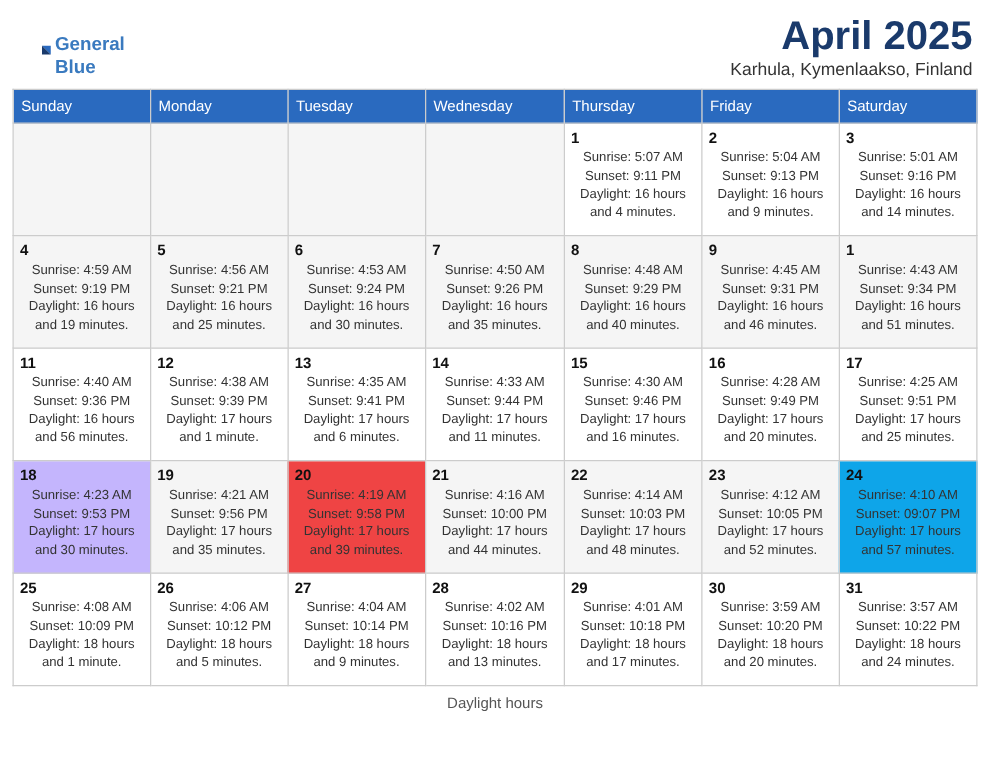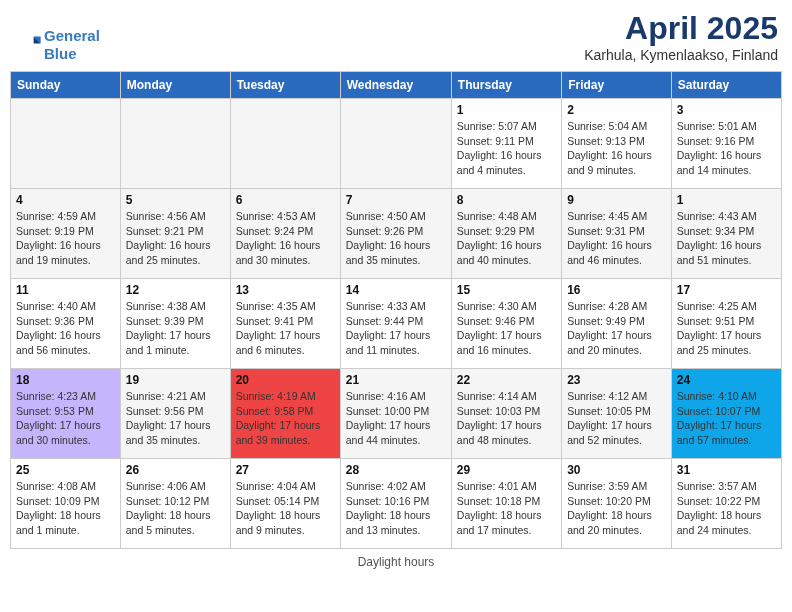--- a/index.html
+++ b/index.html
@@ -48,21 +48,21 @@
       color: #333;
     }
     table {
       width: 100%;
       border-collapse: collapse;
       font-size: 11px;
     }
     .day-header {
       background: #2a6abf;
       color: #fff;
-      font-weight: bold;
+      font-weight: normal;
       text-align: left;
       padding: 6px 6px;
       font-size: 12px;
       border: 1px solid #ccc;
     }
     .cell {
       vertical-align: top;
       padding: 4px 5px;
       border: 1px solid #ccc;
       height: 90px;
@@ -76,20 +76,21 @@
       font-weight: bold;
       font-size: 12px;
       color: #111;
       display: block;
       margin-bottom: 2px;
     }
     .cell-text {
       color: #333;
       font-size: 10.5px;
       line-height: 1.4;
+      text-align: center;
     }
     .footer {
       margin-top: 6px;
       font-size: 12px;
       color: #555;
       text-align: center;
     }
     tr:nth-child(odd) .cell:not(.empty) {
       background: #fff;
     }
@@ -298,21 +299,21 @@
         <td class="cell" style="background: rgb(245, 245, 245);">
           <span class="day-num">23</span>
           <div class="cell-text" style="white-space: pre-line;">Sunrise: 4:12 AM
 Sunset: 10:05 PM
 Daylight: 17 hours
 and 52 minutes.</div>
         </td>
         <td class="cell" style="background: #0ea5e9;">
           <span class="day-num">24</span>
           <div class="cell-text" style="white-space: pre-line;">Sunrise: 4:10 AM
-Sunset: 10:07 PM
+Sunset: 09:07 PM
 Daylight: 17 hours
 and 57 minutes.</div>
         </td>
       </tr>
       <tr>
         <td class="cell">
           <span class="day-num">25</span>
           <div class="cell-text" style="white-space: pre-line;">Sunrise: 4:08 AM
 Sunset: 10:09 PM
 Daylight: 18 hours
@@ -321,21 +322,21 @@
         <td class="cell">
           <span class="day-num">26</span>
           <div class="cell-text" style="white-space: pre-line;">Sunrise: 4:06 AM
 Sunset: 10:12 PM
 Daylight: 18 hours
 and 5 minutes.</div>
         </td>
         <td class="cell">
           <span class="day-num">27</span>
           <div class="cell-text" style="white-space: pre-line;">Sunrise: 4:04 AM
-Sunset: 05:14 PM
+Sunset: 10:14 PM
 Daylight: 18 hours
 and 9 minutes.</div>
         </td>
         <td class="cell">
           <span class="day-num">28</span>
           <div class="cell-text" style="white-space: pre-line;">Sunrise: 4:02 AM
 Sunset: 10:16 PM
 Daylight: 18 hours
 and 13 minutes.</div>
         </td>

